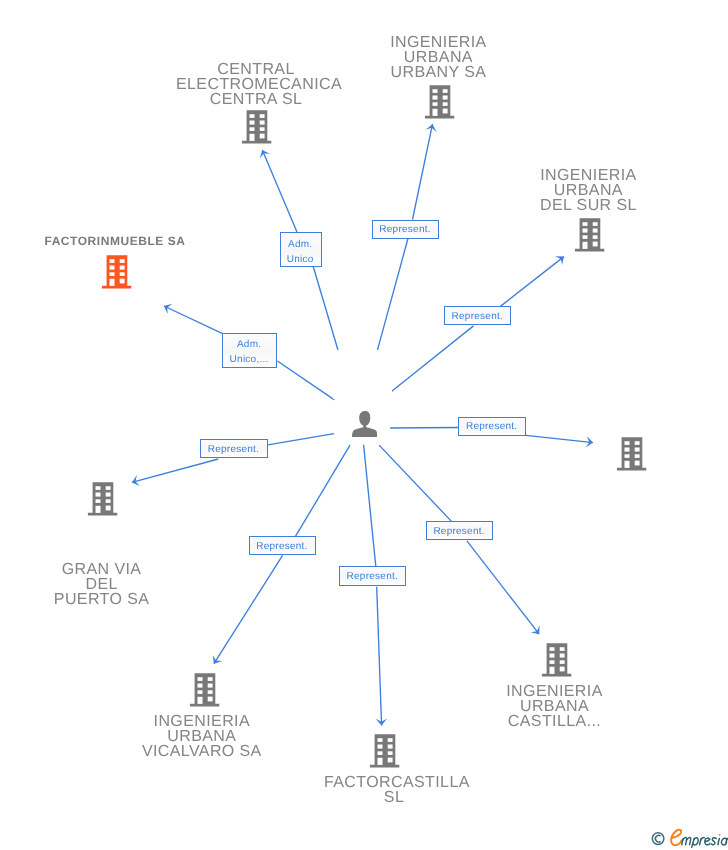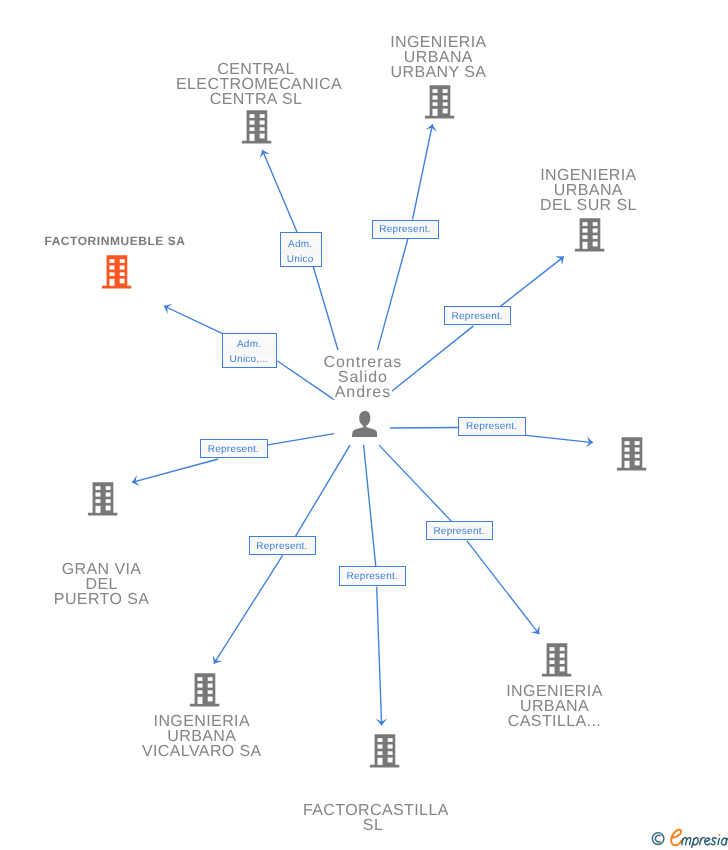--- a/index.html
+++ b/index.html
@@ -157,21 +157,21 @@
       <rect x="8.5" y="4.2" width="5.0" height="3.7" fill="#fff"></rect>
       <rect x="18.7" y="4.2" width="4.9" height="3.7" fill="#fff"></rect>
       <rect x="8.5" y="10.5" width="5.0" height="4.1" fill="#fff"></rect>
       <rect x="18.7" y="10.5" width="4.9" height="4.1" fill="#fff"></rect>
       <rect x="8.5" y="17.3" width="5.0" height="3.6" fill="#fff"></rect>
       <rect x="18.7" y="17.3" width="4.9" height="3.6" fill="#fff"></rect>
       <rect x="8.5" y="23.8" width="5.0" height="7.1" fill="#fff"></rect>
       <rect x="18.7" y="23.6" width="4.9" height="4.8" fill="#fff"></rect>
     </svg>
   </div>
-  <div class="nlabel" style="left:303px;top:774.5px;width:140px;margin-top:28px;">FACTORCASTILLA SL</div>
+  <div class="nlabel" style="left:324px;top:774.5px;width:140px;">FACTORCASTILLA SL</div>
 
   <div class="node" style="left:189px;top:673px;">
     <svg class="bld" width="32" height="34" viewBox="0 0 32 34">
       <path fill="#787878" fill-rule="evenodd" d="M5.6 0.2 H26.3 V30.7 H5.6 Z M0.9 30.7 H30.3 V33.4 H0.9 Z"></path>
       <rect x="8.5" y="4.2" width="5.0" height="3.7" fill="#fff"></rect>
       <rect x="18.7" y="4.2" width="4.9" height="3.7" fill="#fff"></rect>
       <rect x="8.5" y="10.5" width="5.0" height="4.1" fill="#fff"></rect>
       <rect x="18.7" y="10.5" width="4.9" height="4.1" fill="#fff"></rect>
       <rect x="8.5" y="17.3" width="5.0" height="3.6" fill="#fff"></rect>
       <rect x="18.7" y="17.3" width="4.9" height="3.6" fill="#fff"></rect>
@@ -194,23 +194,20 @@
       <rect x="18.7" y="17.3" width="4.9" height="3.6" fill="#fff"></rect>
       <rect x="8.5" y="23.8" width="5.0" height="7.1" fill="#fff"></rect>
       <rect x="18.7" y="23.6" width="4.9" height="4.8" fill="#fff"></rect>
     </svg>
   </div>
   <div class="nlabel" style="left:41.6px;top:522.4px;width:120px;margin-top:40px;">GRAN VIA
 DEL
 PUERTO SA</div>
 
   <div style="position:absolute;left:333px;top:350px;width:59px;height:49px;background:#ffffff;"></div>
-  <div class="nlabel" style="left:302.9px;top:354.5px;width:120px;letter-spacing:0.95px;">Contreras
-Salido
-Andres</div>
   <div class="node" style="left:351.9px;top:410.6px;">
     <svg width="25.5" height="26.4" viewBox="0 0 25.5 26.4">
       <path fill="#787878" d="M13.15 0.0 C9.6 0.0 7.2 2.6 7.2 7.0 C7.2 11.1 9.2 14.0 11.3 14.6 L11.3 16.3 C7.6 17.2 3.1 18.3 1.6 19.6 C0.35 20.7 0.0 23.7 0.0 26.4 L25.5 26.4 C25.5 23.7 25.15 20.7 23.9 19.6 C22.4 18.3 17.9 17.2 14.2 16.3 L14.2 14.6 C16.3 14.0 18.3 11.1 18.3 7.0 C18.3 2.6 16.7 0.0 13.15 0.0 Z"></path>
     </svg>
   </div>
 
   <div class="elabel" style="left:279.5px;top:232.3px;width:42.5px;height:34.5px;line-height:15px;padding-top:4px;">Adm.
 Unico</div>
   <div class="elabel" style="left:222.4px;top:332.9px;width:54.4px;height:35.1px;line-height:15px;padding-top:4px;">Adm.
 Unico,...</div>

